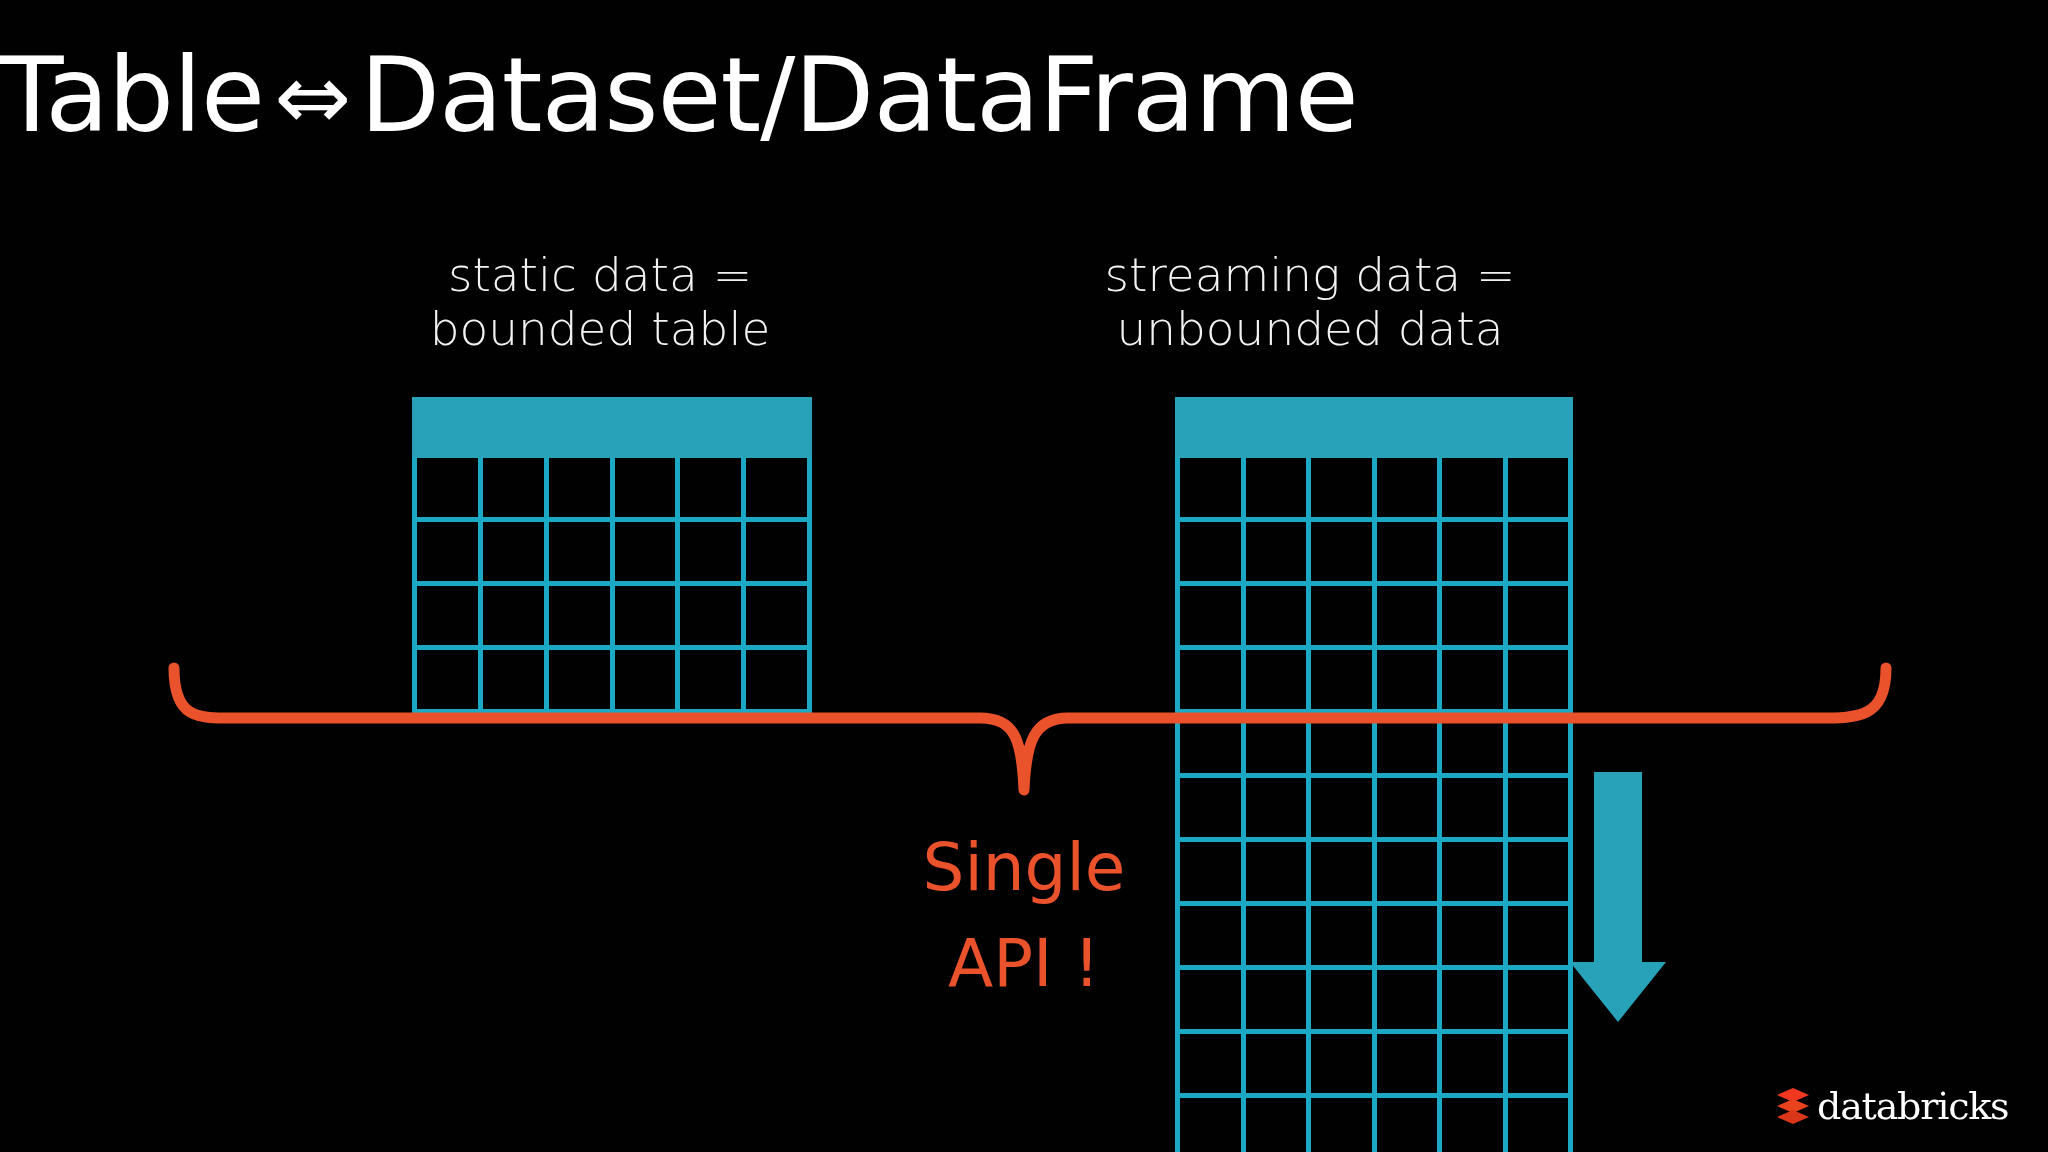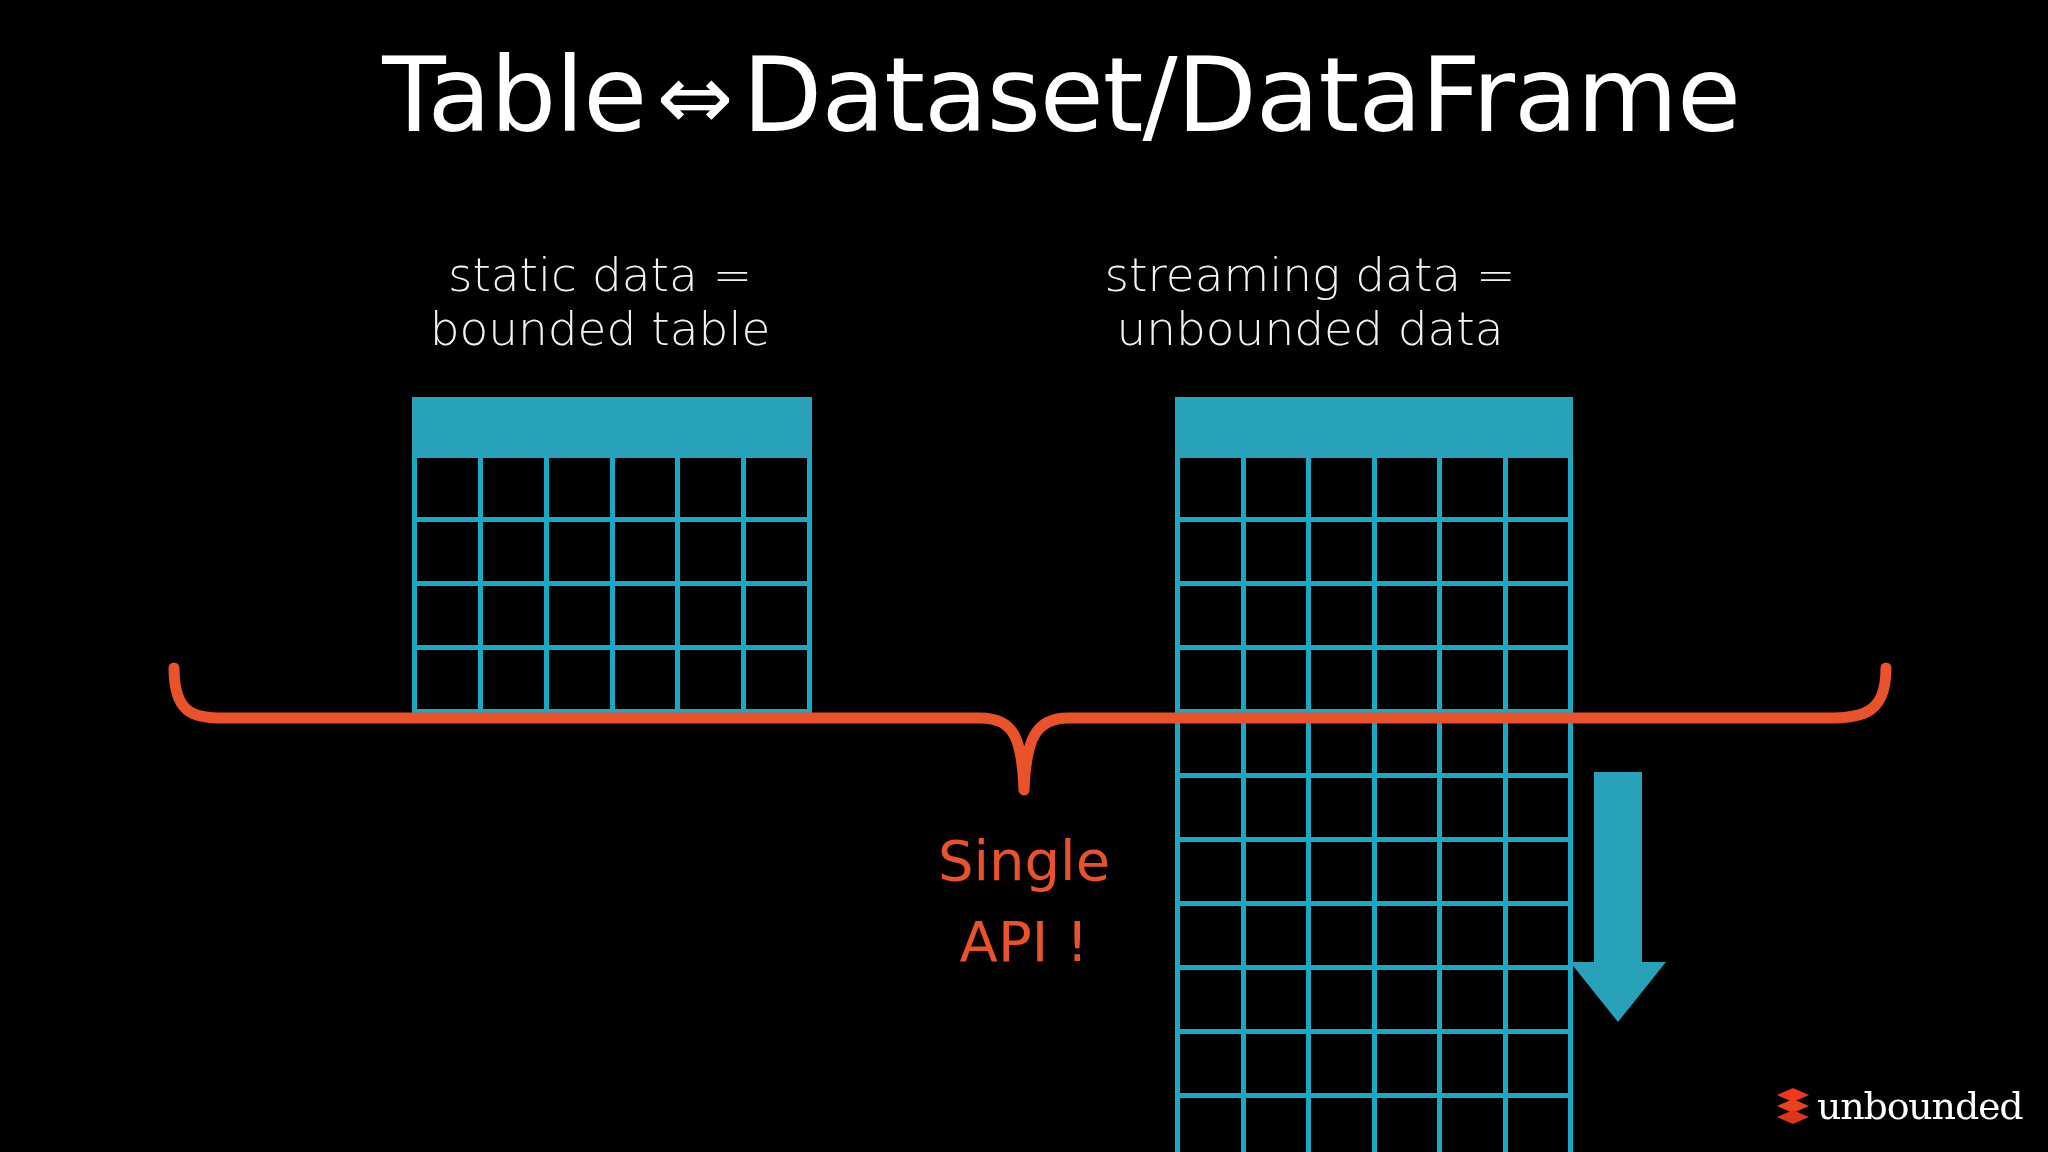--- a/index.html
+++ b/index.html
@@ -21,21 +21,21 @@
     background: #010101;
     overflow: hidden;
   }
 
   
   .title {
     position: absolute;
     left: 0;
     top: 38px;
     width: 1740px;
-    text-align: right;
+    text-align: left;
     color: #ffffff;
     font-family: "DejaVu Sans", sans-serif;
     font-size: 104px;
     font-weight: 400;
     letter-spacing: -1px;
     line-height: 1.1;
     white-space: nowrap;
   }
   .title .arrow-glyph {
     font-family: "DejaVu Sans", sans-serif;
@@ -118,21 +118,21 @@
 
   
   #single-api {
     position: absolute;
     left: 774px;
     top: 820px;
     width: 500px;
     text-align: center;
     color: #E9522B;
     font-family: "DejaVu Sans", sans-serif;
-    font-size: 56px;
+    font-size: 66px;
     font-weight: 400;
     line-height: 1.45;
     white-space: nowrap;
   }
   #single-api .l1 { display: block; }
   #single-api .l2 { display: block; }
 
   
   #down-arrow {
     position: absolute;
@@ -307,16 +307,16 @@
   <svg id="down-arrow" viewBox="0 0 100 250" aria-hidden="true">
     <polygon points="26,0 74,0 74,190 98,190 50,250 2,190 26,190" fill="#27A2B9"></polygon>
   </svg>
 
   <div id="logo">
     <svg class="mark" viewBox="0 0 34 38" aria-hidden="true">
       <polygon points="17,1 33,8 17,15 1,8" fill="#F0371F"></polygon>
       <polygon points="17,12 33,19 17,26 1,19" fill="#E8421F"></polygon>
       <polygon points="17,23 33,30 17,37 1,30" fill="#D9361A"></polygon>
     </svg>
-    <span class="wordmark">unbounded</span>
+    <span class="wordmark">databricks</span>
   </div>
 
 </div>
 
 </body></html>

